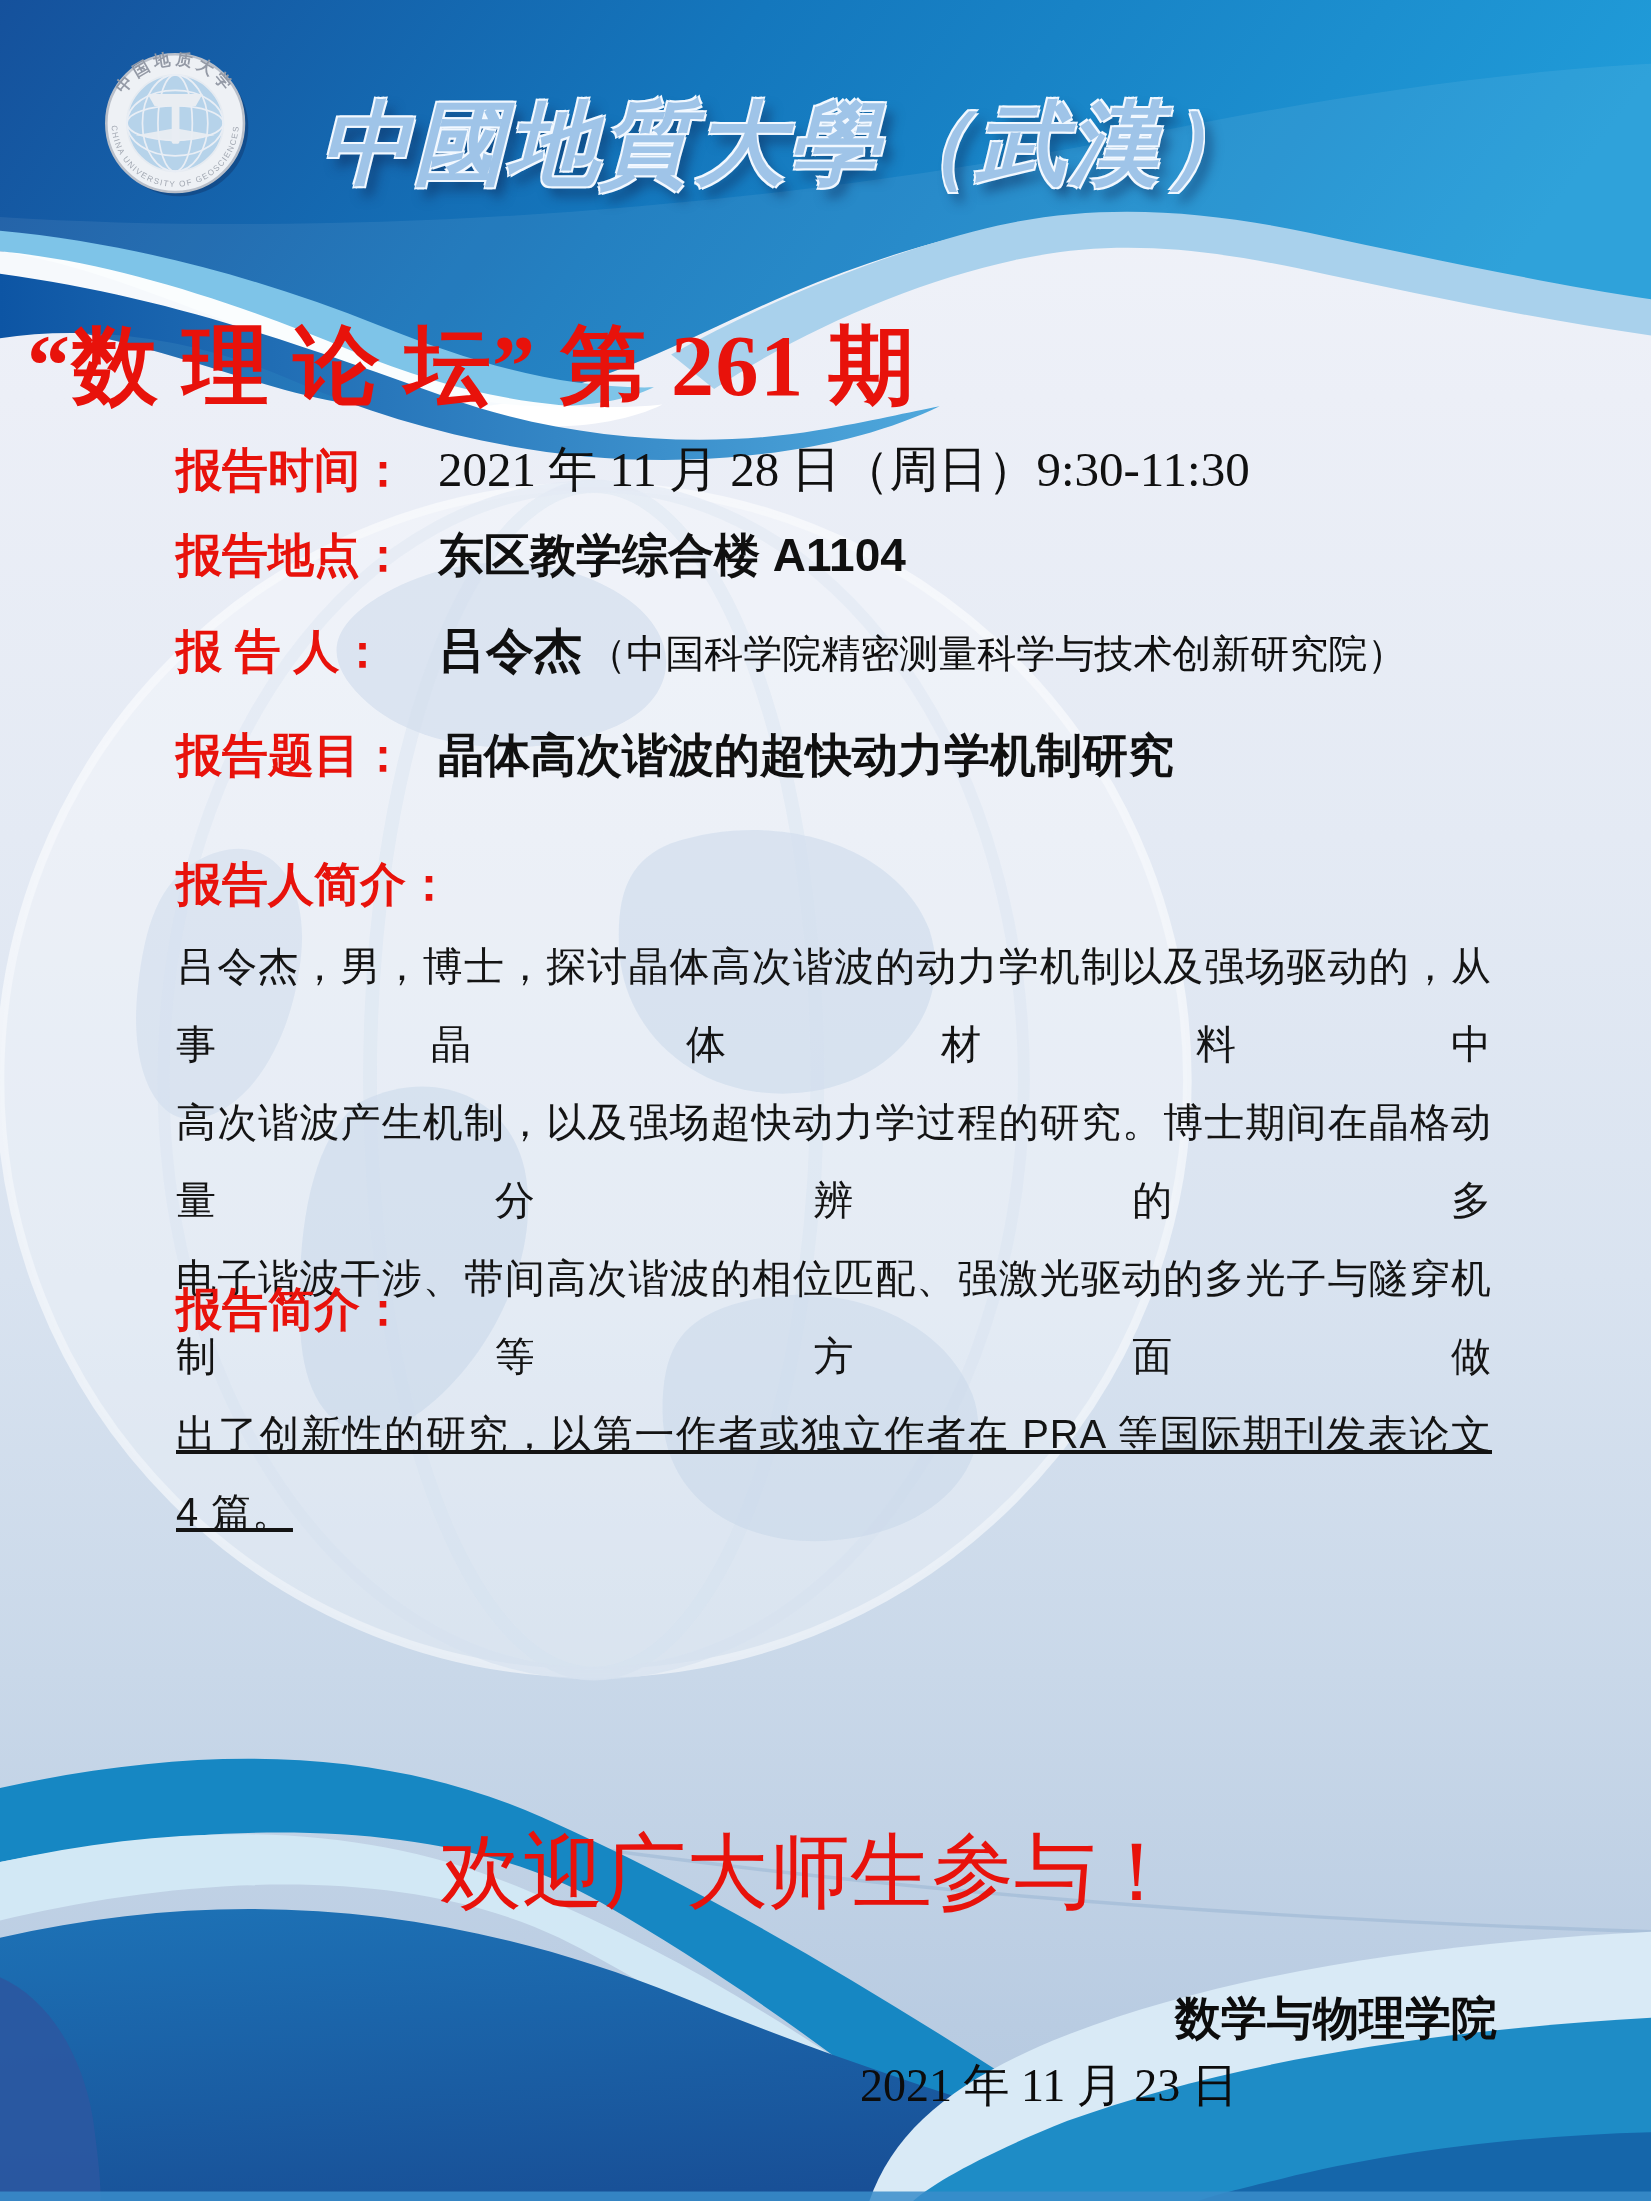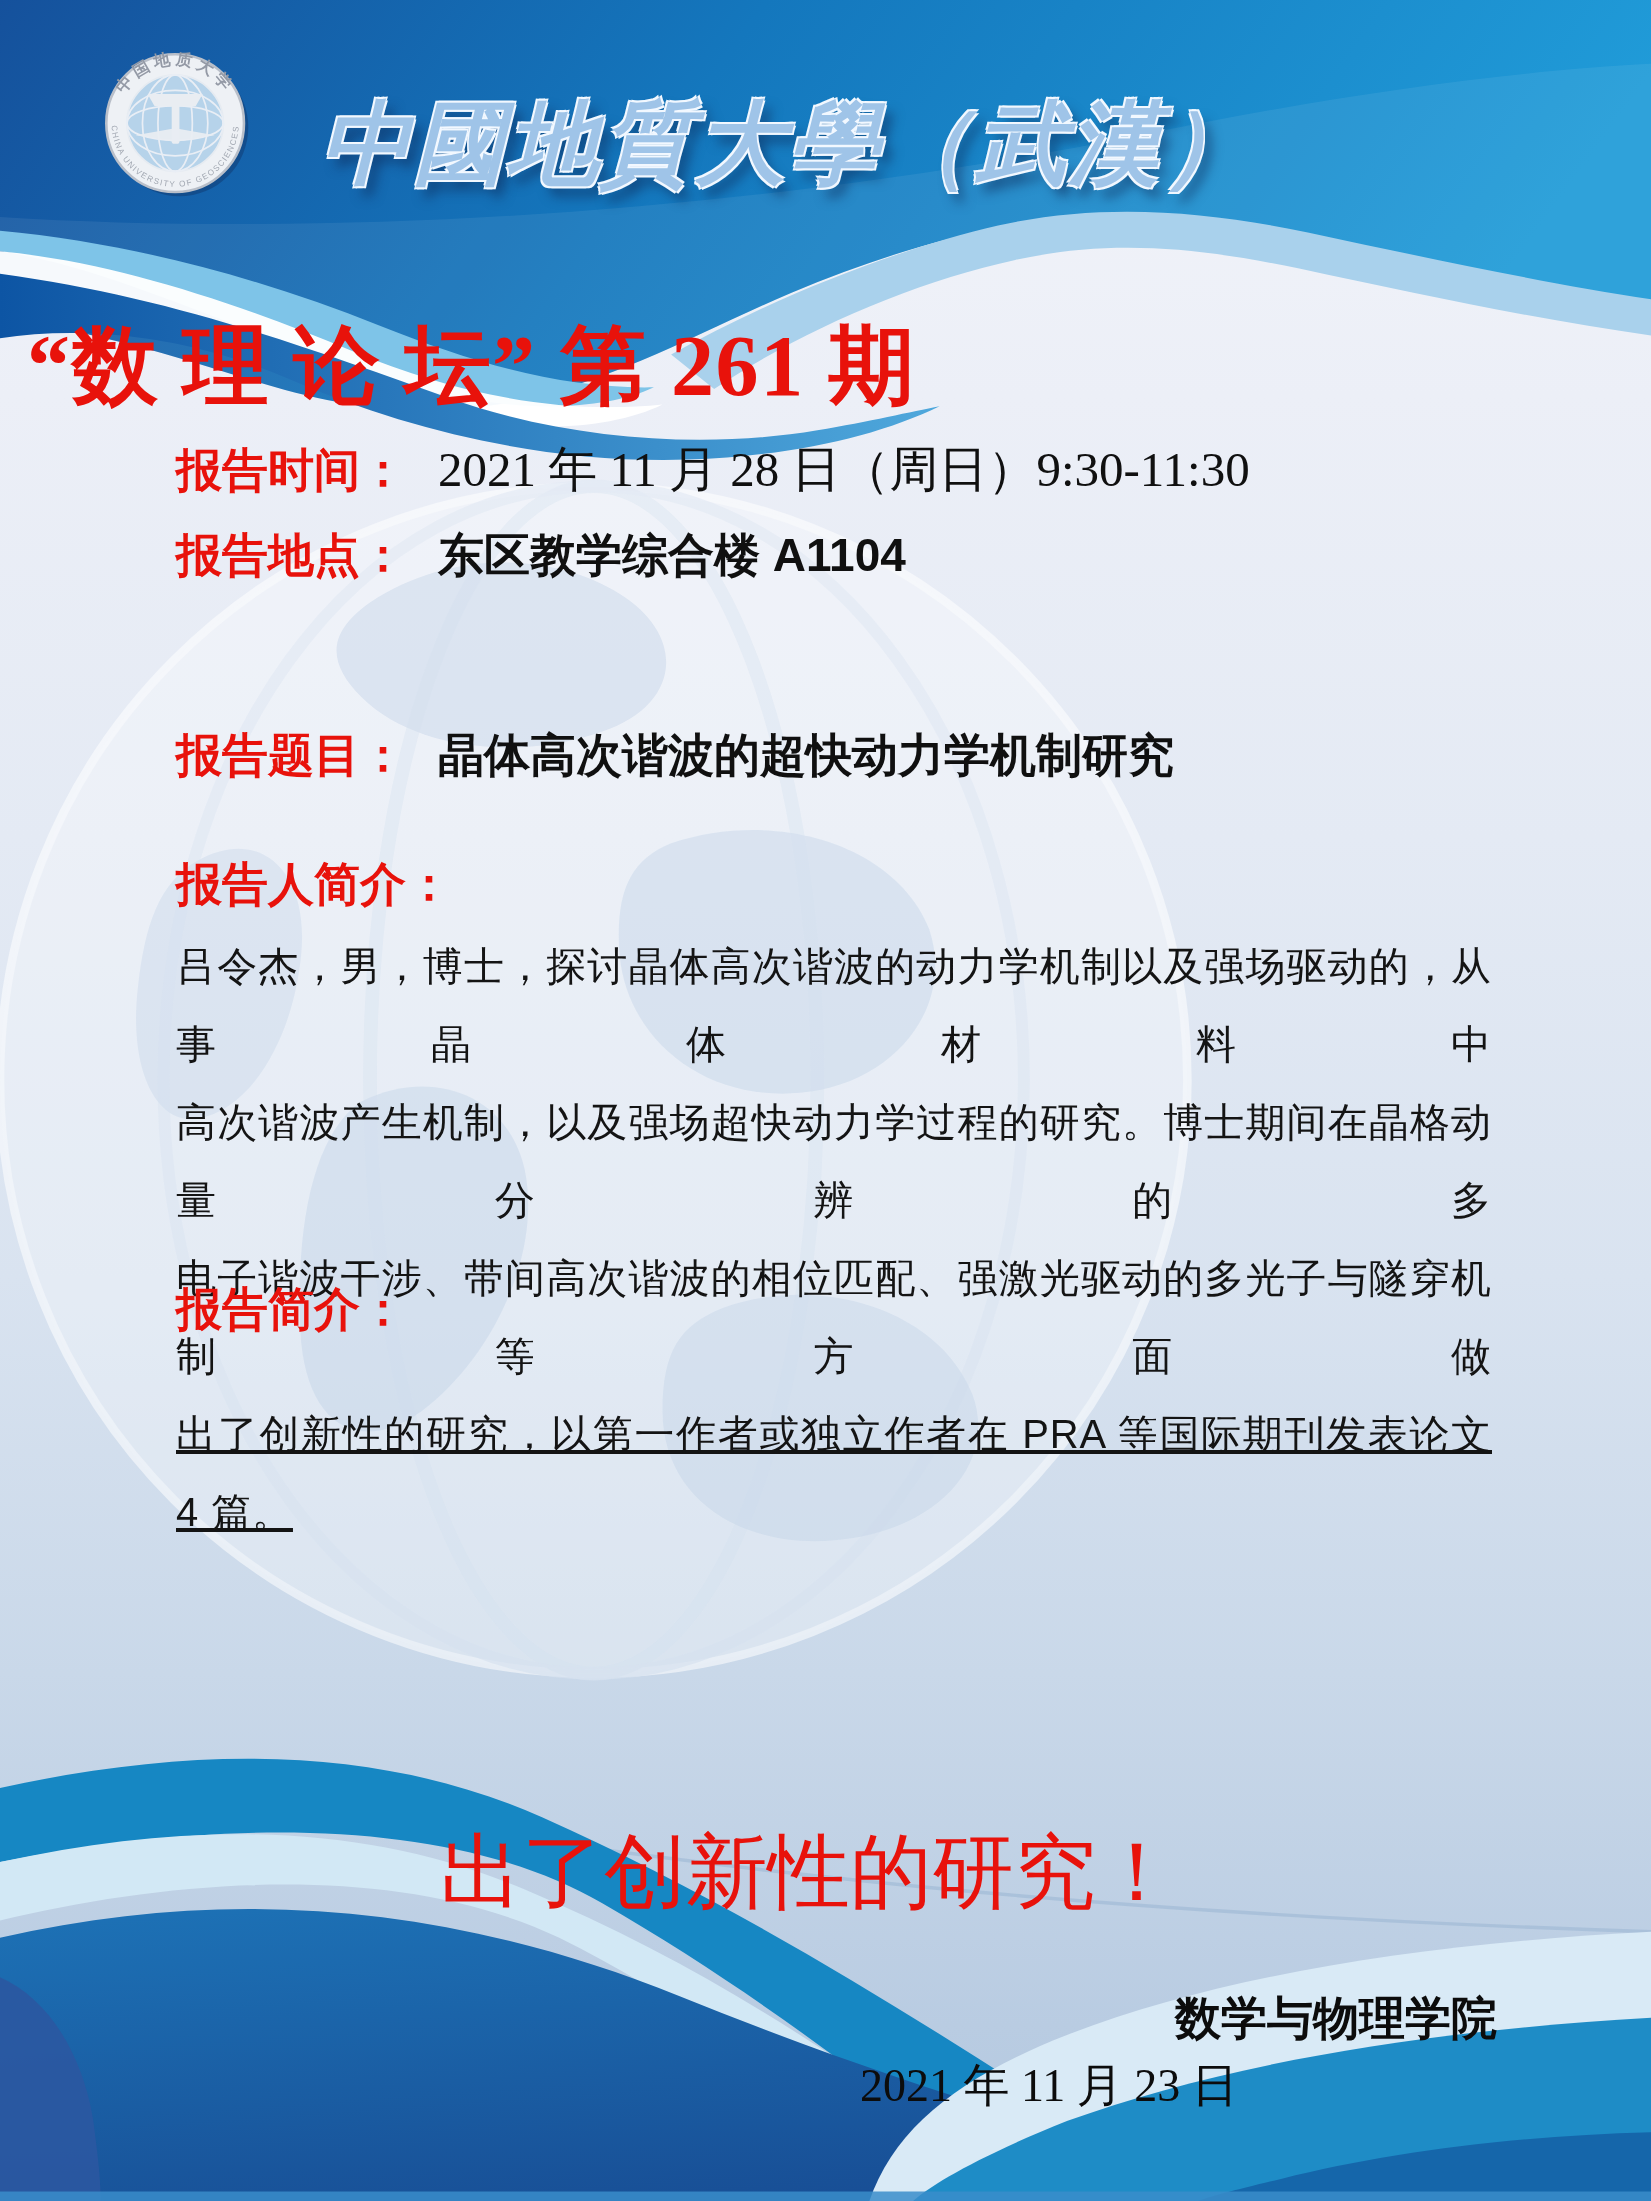--- a/index.html
+++ b/index.html
@@ -174,33 +174,36 @@
   <div id="uni-title" class="abs">中國地質大學（武漢）</div>
 
   <div id="main-title" class="abs">“数 理 论 坛” 第 261 期</div>
 
   <div class="info-row" style="top:441px">
     <span class="info-label">报告时间：</span><span class="v-serif">2021 年 11 月 28 日（周日）9:30-11:30</span>
   </div>
   <div class="info-row" style="top:527px">
     <span class="info-label">报告地点：</span><span class="v-sans">东区教学综合楼 A1104</span>
   </div>
+  <div class="info-row" style="top:621px">
+    <span class="info-label">报 告 人：</span><span class="v-name">吕令杰</span><span class="v-affil">（中国科学院精密测量科学与技术创新研究院）</span>
+  </div>
   <div class="info-row" style="top:727px">
     <span class="info-label">报告题目：</span><span class="v-sans" style="font-weight:700">晶体高次谐波的超快动力学机制研究</span>
   </div>
 
   <div class="section-heading" style="top:856px">报告人简介：</div>
   <div class="para" style="top:927px">
     <div class="jline">吕令杰，男，博士，探讨晶体高次谐波的动力学机制以及强场驱动的，从事晶体材料中</div>
     <div class="jline">高次谐波产生机制，以及强场超快动力学过程的研究。博士期间在晶格动量分辨的多</div>
     <div class="jline">电子谐波干涉、带间高次谐波的相位匹配、强激光驱动的多光子与隧穿机制等方面做</div>
     <div class="jlast">出了创新性的研究，以第一作者或独立作者在 PRA 等国际期刊发表论文 4 篇。</div>
   </div>
 
   <div class="section-heading" style="top:1281px">报告简介：</div>
 
-  <div id="welcome" class="abs">出了创新性的研究！</div>
+  <div id="welcome" class="abs">欢迎广大师生参与！</div>
 
   <div id="footer-org" class="abs">数学与物理学院</div>
   <div id="footer-date" class="abs">2021 年 11 月 23 日</div>
 
 </div>
 
 
 </body></html>

